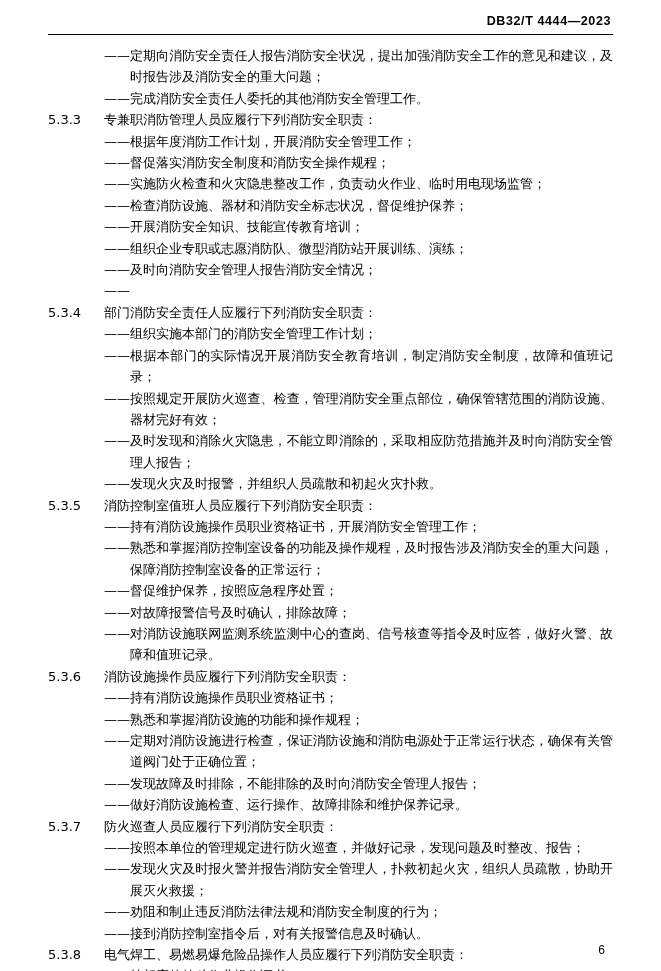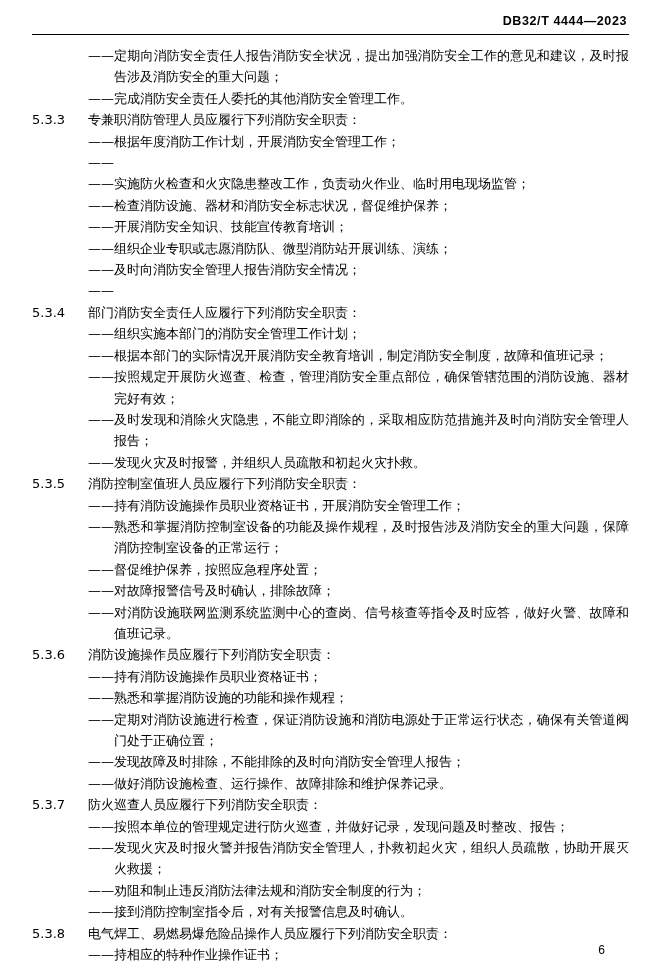--- a/index.html
+++ b/index.html
@@ -13,21 +13,21 @@
     font-family: "DejaVu Sans", "Liberation Sans", sans-serif;
     color: #000000;
     position: relative;
     overflow: hidden;
   }
   .page {
     position: relative;
     width: 661px;
     height: 971px;
     box-sizing: border-box;
-    padding: 0 32px;
+    padding: 0 48px;
   }
   .header {
     text-align: right;
     font-family: "Liberation Sans", sans-serif;
     font-size: 12.5px;
     letter-spacing: 0.6px;
     font-weight: bold;
     padding-top: 14px;
     padding-right: 2px;
     color: #000;
@@ -100,20 +100,21 @@
         <span class="dash">——</span>
         <span class="txt">完成消防安全责任人委托的其他消防安全管理工作。</span>
       </div>
       <div class="line clause"><span class="clause-num">5.3.3</span><span class="clause-text">专兼职消防管理人员应履行下列消防安全职责：</span></div>
       <div class="item-wrap">
         <span class="dash">——</span>
         <span class="txt">根据年度消防工作计划，开展消防安全管理工作；</span>
       </div>
       <div class="item-wrap">
         <span class="dash">——</span>
+        <span class="txt">督促落实消防安全制度和消防安全操作规程；</span>
       </div>
       <div class="item-wrap">
         <span class="dash">——</span>
         <span class="txt">实施防火检查和火灾隐患整改工作，负责动火作业、临时用电现场监管；</span>
       </div>
       <div class="item-wrap">
         <span class="dash">——</span>
         <span class="txt">检查消防设施、器材和消防安全标志状况，督促维护保养；</span>
       </div>
       <div class="item-wrap">

